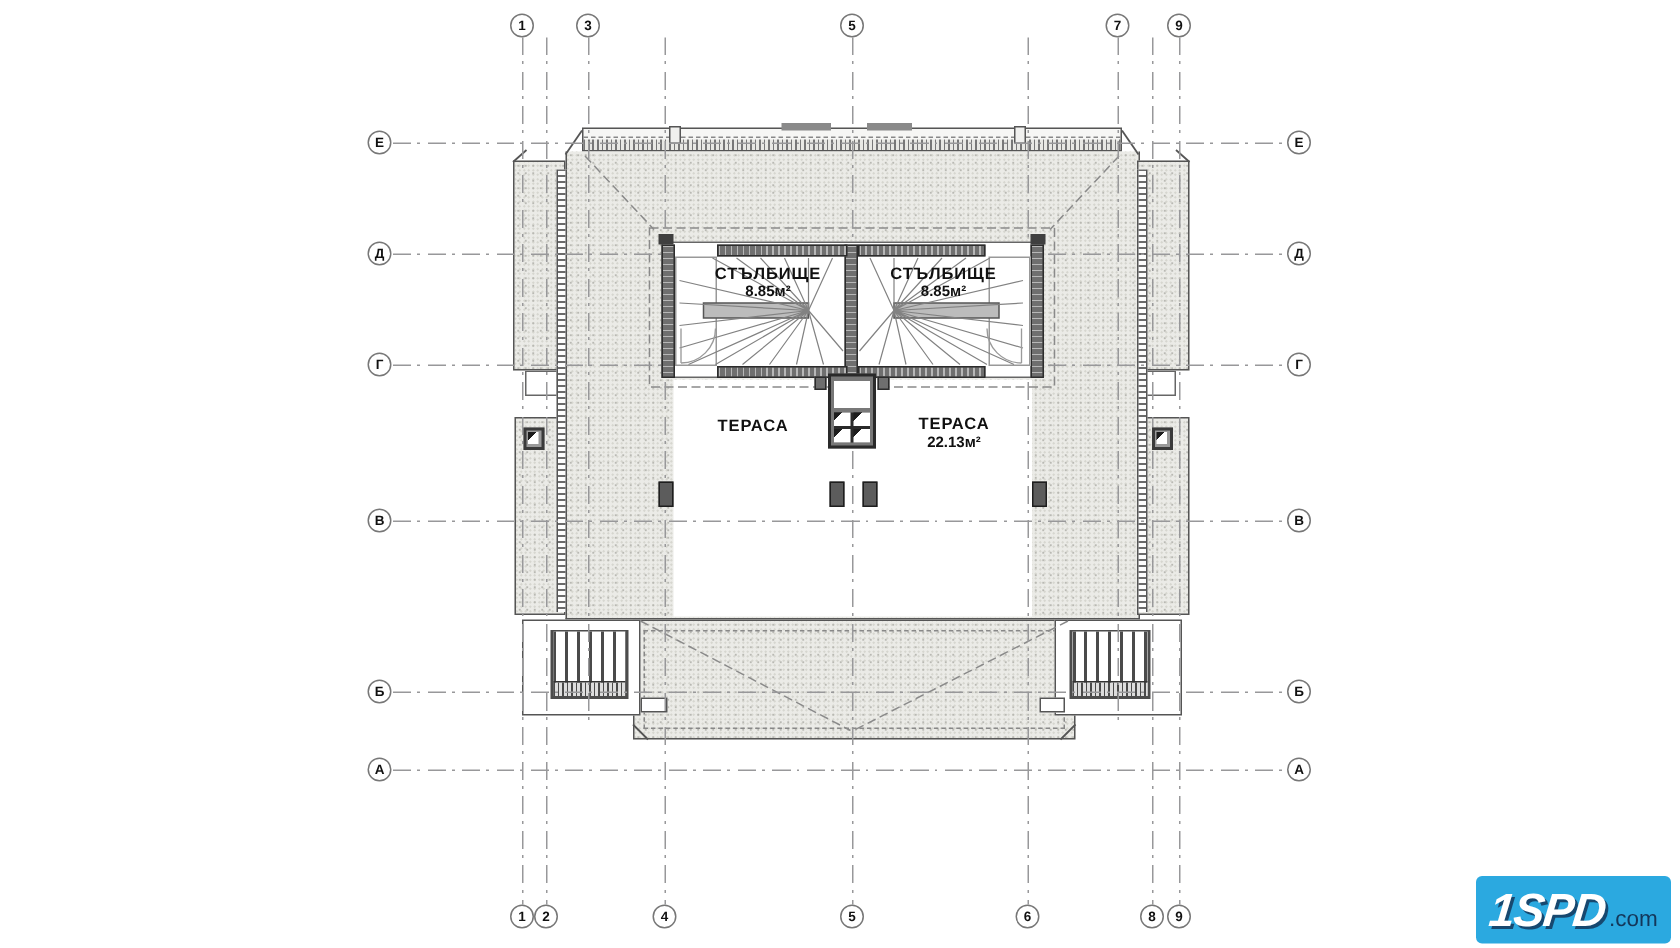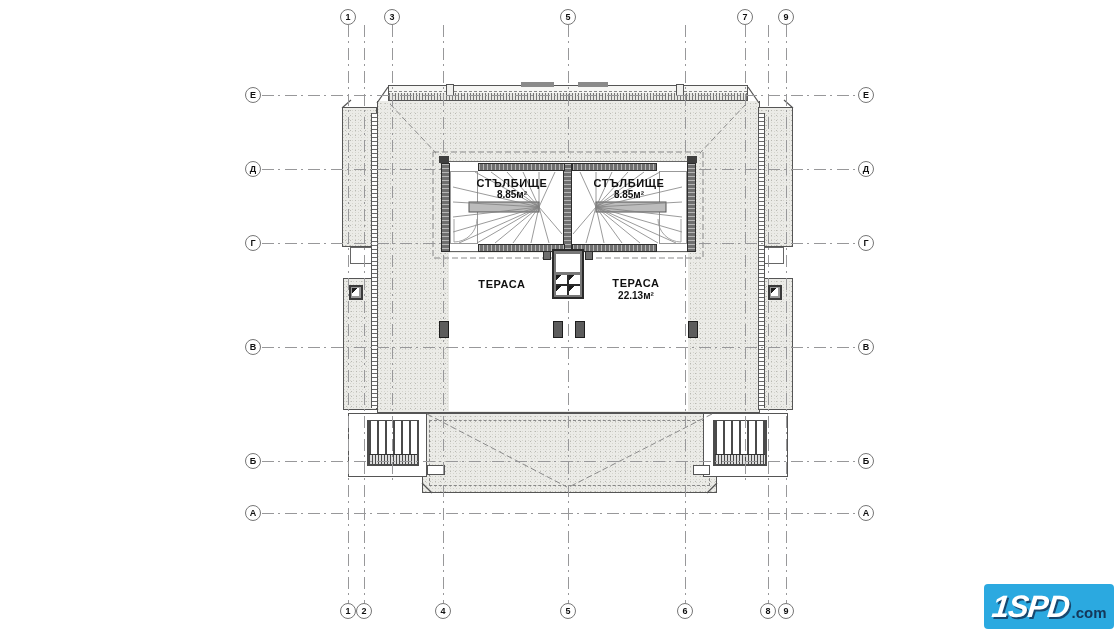--- a/index.html
+++ b/index.html
@@ -34,21 +34,21 @@
   .lbl{position:absolute;font-weight:bold;color:#101010;transform:translateX(-50%);white-space:nowrap;}
   .name{font-size:11px;letter-spacing:.6px;}
   .area{font-size:10px;}
   
   .panegrid{display:grid;grid-template-columns:1fr 1fr;grid-template-rows:1fr 1fr;gap:2px;background:#2a2a2a;}
   .pane{background:linear-gradient(135deg,#1d1d1d 0 4px,#fff 4px);}
   
   #logo{display:flex;align-items:flex-end;justify-content:center;border-radius:4px;padding-bottom:7px;}
   #logo .brand{font-size:31px;font-weight:bold;font-style:italic;line-height:1;
      transform:skewX(-6deg);letter-spacing:-1px;text-shadow:2px 2px 0 rgba(20,55,90,.85);}
-  #logo .suffix{font-size:15px;font-weight:bold;margin-left:3px;margin-bottom:1px;}
+  #logo .suffix{font-size:15px;font-weight:normal;margin-left:3px;margin-bottom:1px;}
 </style>
 </head>
 <body>
 
 <div id="plan">
 
   <div class="abs wallline" style="left:388px;top:85px;width:360px;height:16px;background:#f6f6f4;">
     <div class="abs" style="left:0;top:0;right:0;height:6px;border-bottom:1px dashed #888;"></div>
     <div class="abs" style="left:0;bottom:0;right:0;height:7px;background:repeating-linear-gradient(90deg,#777 0 1px,#e8e8e4 1px 3px);"></div>
   </div>

